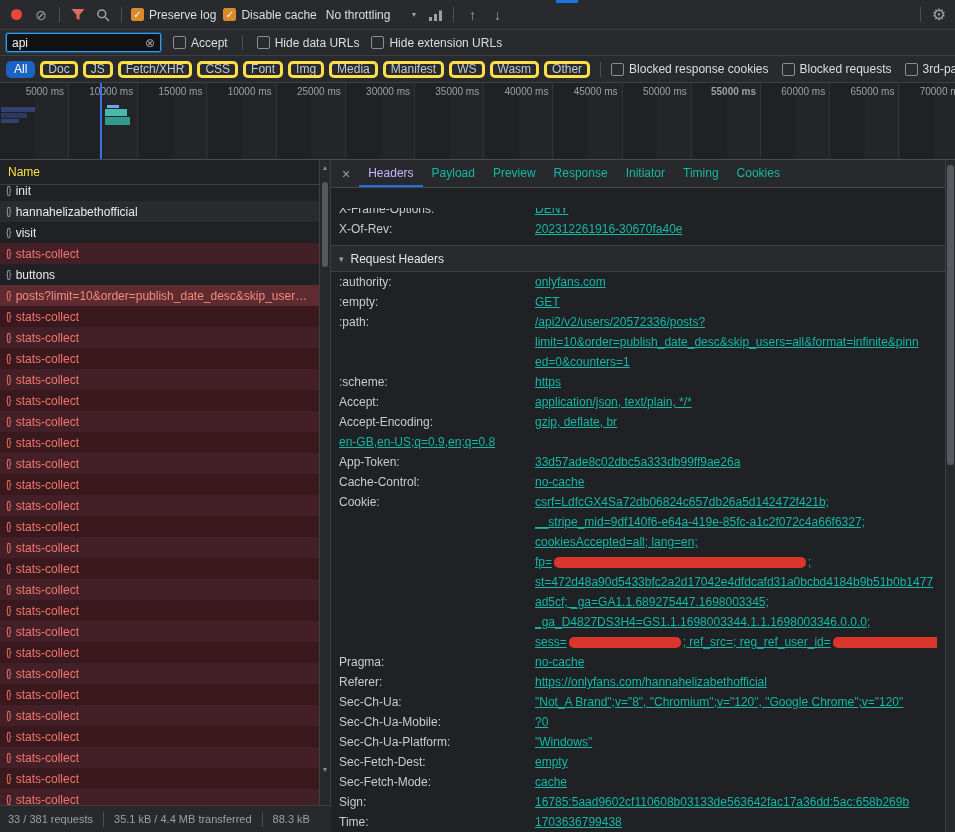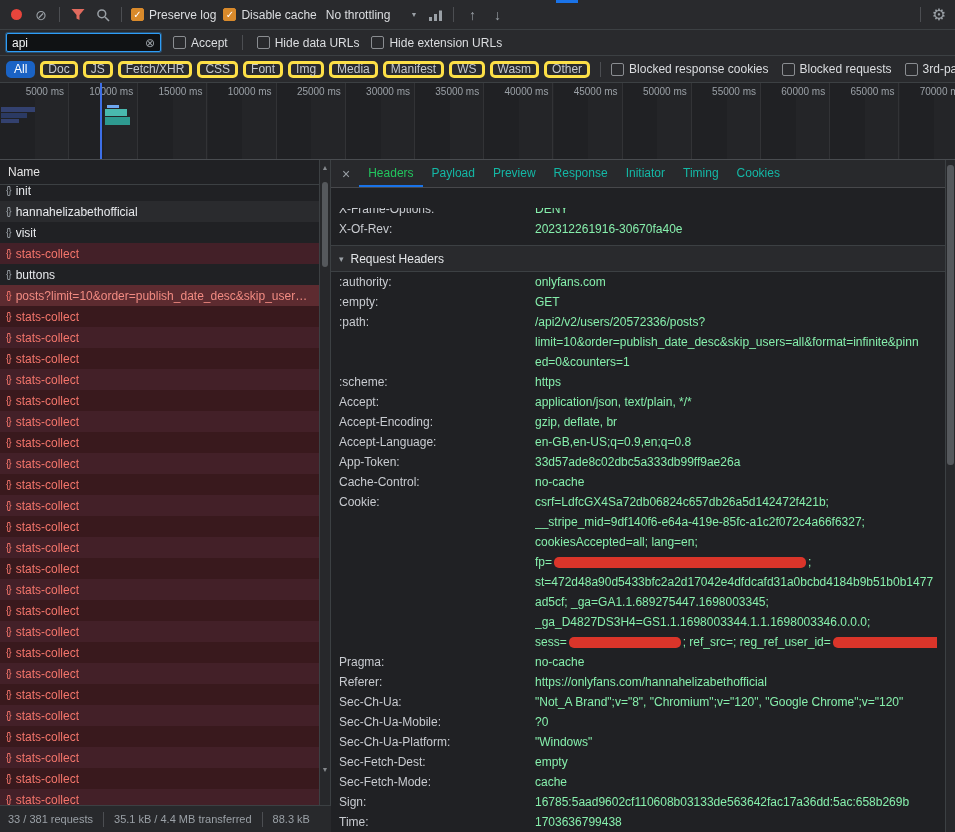--- a/index.html
+++ b/index.html
@@ -38,21 +38,21 @@
     background:repeating-linear-gradient(90deg,#202124 0,#202124 34.6px,#242528 34.6px,#242528 69.2px);}
   .ov-line{position:absolute;top:0;bottom:0;width:1px;background:#323336;z-index:0;}
   .ov-label{position:absolute;top:3px;font-size:10px;color:#9aa0a6;width:60px;text-align:right;z-index:1;white-space:nowrap;}
   .ov-bar{position:absolute;z-index:2;}
 
   
   .main{flex:1;display:flex;min-height:0;}
   .left-wrap{width:331px;flex:0 0 auto;display:flex;flex-direction:column;min-height:0;}
   .left-body{flex:1;display:flex;min-height:0;}
   .left-col{flex:1;display:flex;flex-direction:column;min-width:0;}
-  .name-header{height:25px;flex:0 0 auto;border-bottom:1px solid #3c4043;display:flex;align-items:center;padding:0 8px;color:#e5e5e5;}
+  .name-header{height:25px;flex:0 0 auto;border-bottom:1px solid #3c4043;display:flex;align-items:center;padding:0 8px;color:#fde047;}
   .req-list{flex:1;overflow:hidden;}
   .req-list > .req-row:first-child{margin-top:-5px;}
   .req-row{height:21px;display:flex;align-items:center;gap:5px;padding:0 6px;white-space:nowrap;overflow:hidden;cursor:pointer;}
   .ric{font-size:10px;letter-spacing:-1px;color:#9aa0a6;flex:0 0 auto;}
   .rname{overflow:hidden;text-overflow:ellipsis;}
   .rn-even{background:#202124;}
   .rn-odd{background:#2a2b2e;}
   .re-even{background:#39191d;}
   .re-odd{background:#432028;}
   .req-err{color:#f4756b;}
@@ -66,26 +66,26 @@
   .in-scroll .arr.up{top:4px;}
   .in-scroll .arr.down{bottom:32px;}
   .in-thumb{position:absolute;left:2px;width:6px;border-radius:3px;background:#55585c;top:22px;height:85px;cursor:pointer;}
 
   
   .right{flex:1;display:flex;flex-direction:column;min-width:0;background:#202124;}
   .tabbar{height:28px;flex:0 0 auto;background:#28292c;border-bottom:1px solid #47484b;display:flex;align-items:stretch;padding-left:2px;}
   .tab-close{display:flex;align-items:center;padding:0 9px;color:#9aa0a6;font-size:14px;cursor:pointer;}
   .tabs-row{display:flex;align-items:stretch;}
   .tab{display:flex;align-items:center;padding:0 9px;color:#14b8a6;cursor:pointer;border-bottom:2px solid transparent;white-space:nowrap;}
-  .tab.active{color:#22c55e;border-bottom-color:#1a73e8;}
+  .tab.active{color:#c4b5fd;border-bottom-color:#1a73e8;}
   .h-content{flex:1;overflow:hidden;margin-top:20px;}
   .h-row{display:flex;padding:0 8px;}
   .h-row.clip-top{margin-top:-9px;}
   .h-name{width:196px;flex:0 0 auto;color:#c8cbd0;line-height:20px;white-space:nowrap;overflow:hidden;}
-  .h-val{flex:1;min-width:0;color:#86efac;}
+  .h-val{flex:1;min-width:0;color:#14b8a6;text-decoration:underline;}
   .h-line{line-height:20px;white-space:nowrap;overflow:hidden;}
   .section-head{margin-top:6px;height:27px;flex:0 0 auto;border-top:1px solid #3c4043;border-bottom:1px solid #3c4043;background:#292a2d;display:flex;align-items:center;gap:7px;padding:0 8px;color:#e3e5e8;cursor:pointer;}
   .tri{font-size:9px;color:#9aa0a6;}
   .redact{display:inline-block;height:11px;background:#da352a;border-radius:5px;vertical-align:middle;margin:0 2px;}
 
   
   .out-scroll{width:10px;flex:0 0 auto;background:#27282b;border-left:1px solid #3c4043;position:relative;}
   .out-thumb{position:absolute;left:1px;width:7px;border-radius:3px;background:#55585c;cursor:pointer;}
   svg{display:block;}
 </style>
@@ -214,21 +214,21 @@
       <div class="ov-label" style="left: 350px;">30000 ms</div>
       <div class="ov-line" style="left: 483.2px;"></div>
       <div class="ov-label" style="left: 419.2px;">35000 ms</div>
       <div class="ov-line" style="left: 552.4px;"></div>
       <div class="ov-label" style="left: 488.4px;">40000 ms</div>
       <div class="ov-line" style="left: 621.6px;"></div>
       <div class="ov-label" style="left: 557.6px;">45000 ms</div>
       <div class="ov-line" style="left: 690.8px;"></div>
       <div class="ov-label" style="left: 626.8px;">50000 ms</div>
       <div class="ov-line" style="left: 760px;"></div>
-      <div class="ov-label" style="left: 696px;">55000 ms</div>
+      <div class="ov-label" style="left: 696px; font-weight: bold;">55000 ms</div>
       <div class="ov-line" style="left: 829.2px;"></div>
       <div class="ov-label" style="left: 765.2px;">60000 ms</div>
       <div class="ov-line" style="left: 898.4px;"></div>
       <div class="ov-label" style="left: 834.4px;">65000 ms</div>
       <div class="ov-label" style="left: 903.6px;">70000 ms</div>
     </div>
 
   <div class="main">
 
     <div class="left-wrap">
@@ -440,21 +440,20 @@
                 <div class="h-line">application/json, text/plain, */*</div>
               </div>
             </div>
             <div class="h-row">
               <div class="h-name">Accept-Encoding:</div>
               <div class="h-val">
                 <div class="h-line">gzip, deflate, br</div>
               </div>
             </div>
             <div class="h-row">
-              <div class="h-name">Accept-Language:</div>
               <div class="h-val">
                 <div class="h-line">en-GB,en-US;q=0.9,en;q=0.8</div>
               </div>
             </div>
             <div class="h-row">
               <div class="h-name">App-Token:</div>
               <div class="h-val">
                 <div class="h-line">33d57ade8c02dbc5a333db99ff9ae26a</div>
               </div>
             </div>

